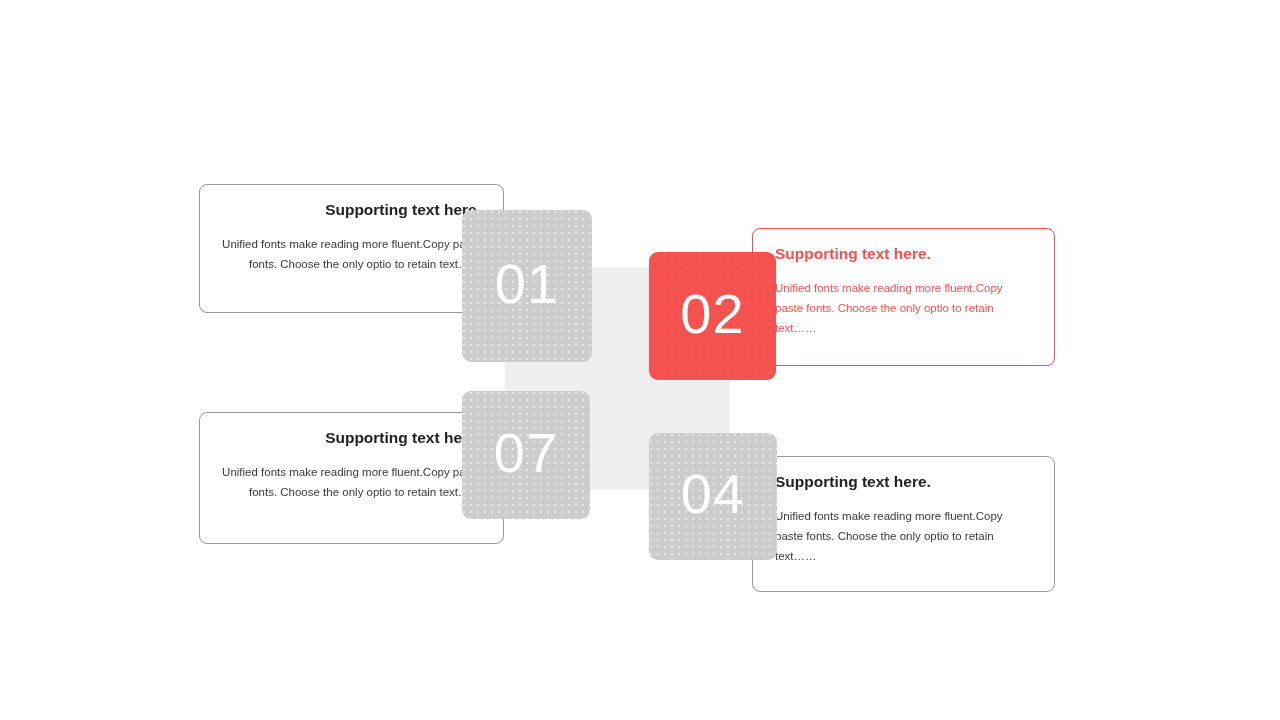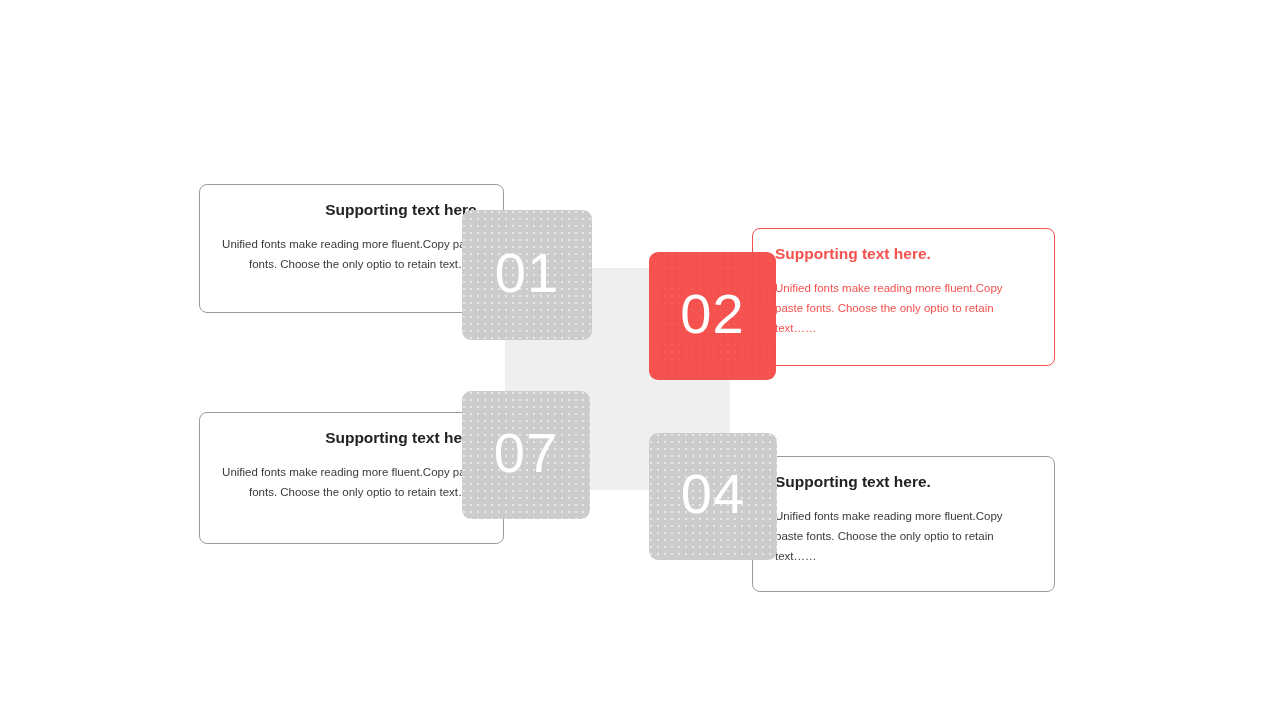--- a/index.html
+++ b/index.html
@@ -85,21 +85,21 @@
     background-size: 7px 7px;
     box-shadow: 0 0 0 0 rgba(0,0,0,0);
   }
   .tile.red {
     background-color: #f4514f;
     background-image:
       radial-gradient(circle at 2px 2px, rgba(255,255,255,0.06) 1px, transparent 1.2px);
   }
   .tile span { transform: translateY(-3px); }
 
-  #tile-1 { left: 462px; top: 210px; width: 130px; height: 130px; }
+  #tile-1 { left: 462px; top: 210px; width: 130px; height: 152px; }
   #tile-2 { left: 649px; top: 252px; width: 127px; height: 128px; }
   #tile-3 { left: 462px; top: 391px; width: 128px; height: 128px; }
   #tile-4 { left: 649px; top: 433px; width: 128px; height: 127px; align-items: center; }
 </style>
 </head>
 <body>
 
 <div id="stage">
 
   <div class="center-shape center-v"></div>

